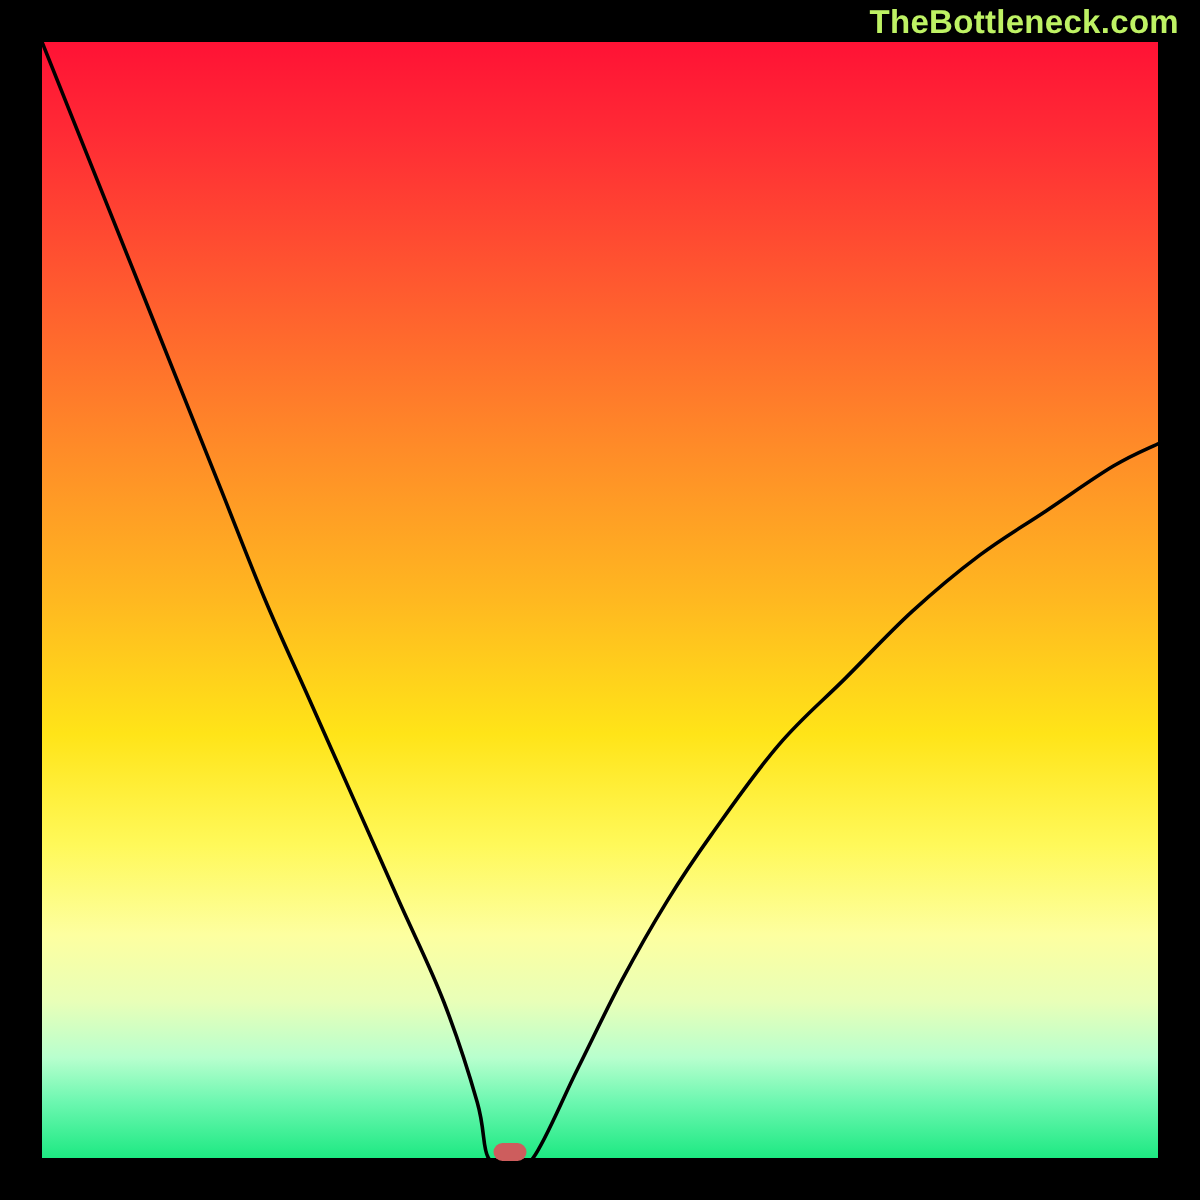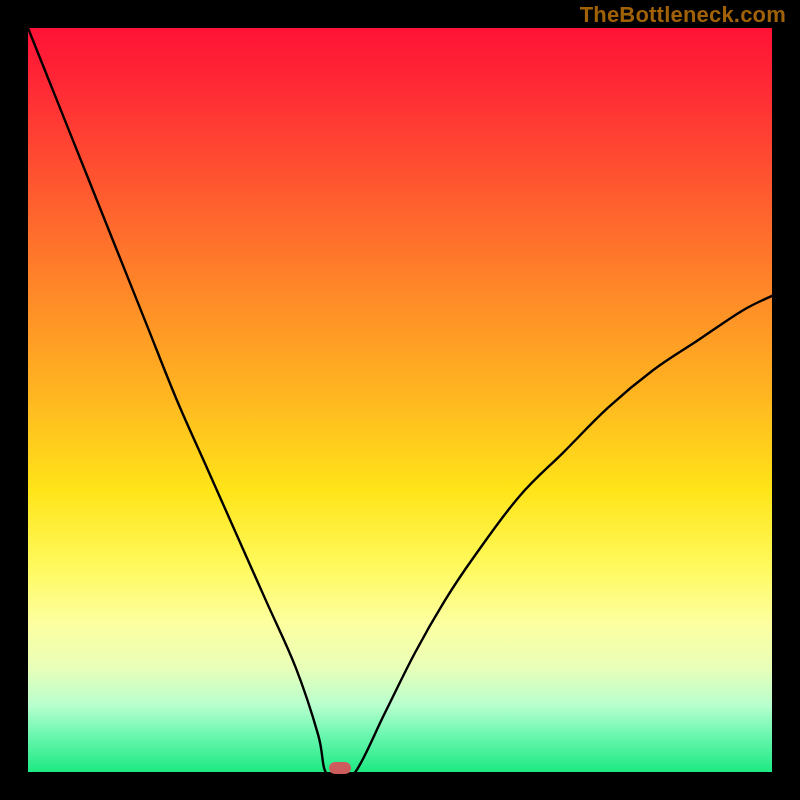--- a/index.html
+++ b/index.html
@@ -14,21 +14,21 @@
   .frame {
     position: relative;
     width: 800px;
     height: 800px;
     background: #000;
   }
   .watermark {
     position: absolute;
     top: 2px;
     right: 14px;
-    color: #a16207;
+    color: #bef264;
     font-size: 22px;
     font-weight: 600;
     letter-spacing: 0.2px;
     z-index: 10;
     text-align: center;
   }
   .plot {
     position: absolute;
     left: 28px;
     top: 28px;

